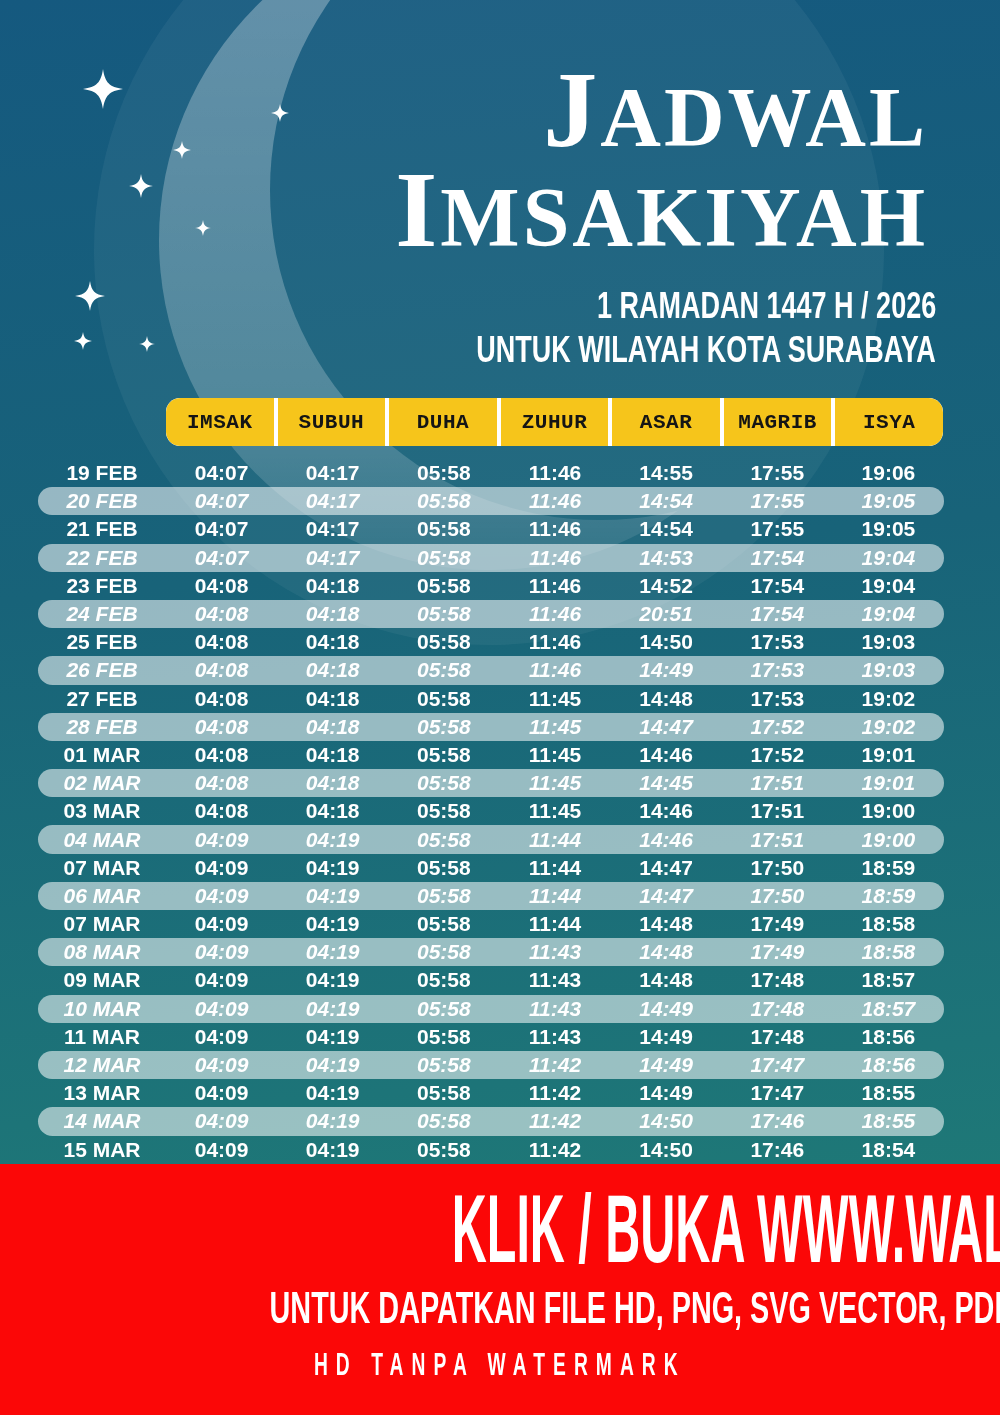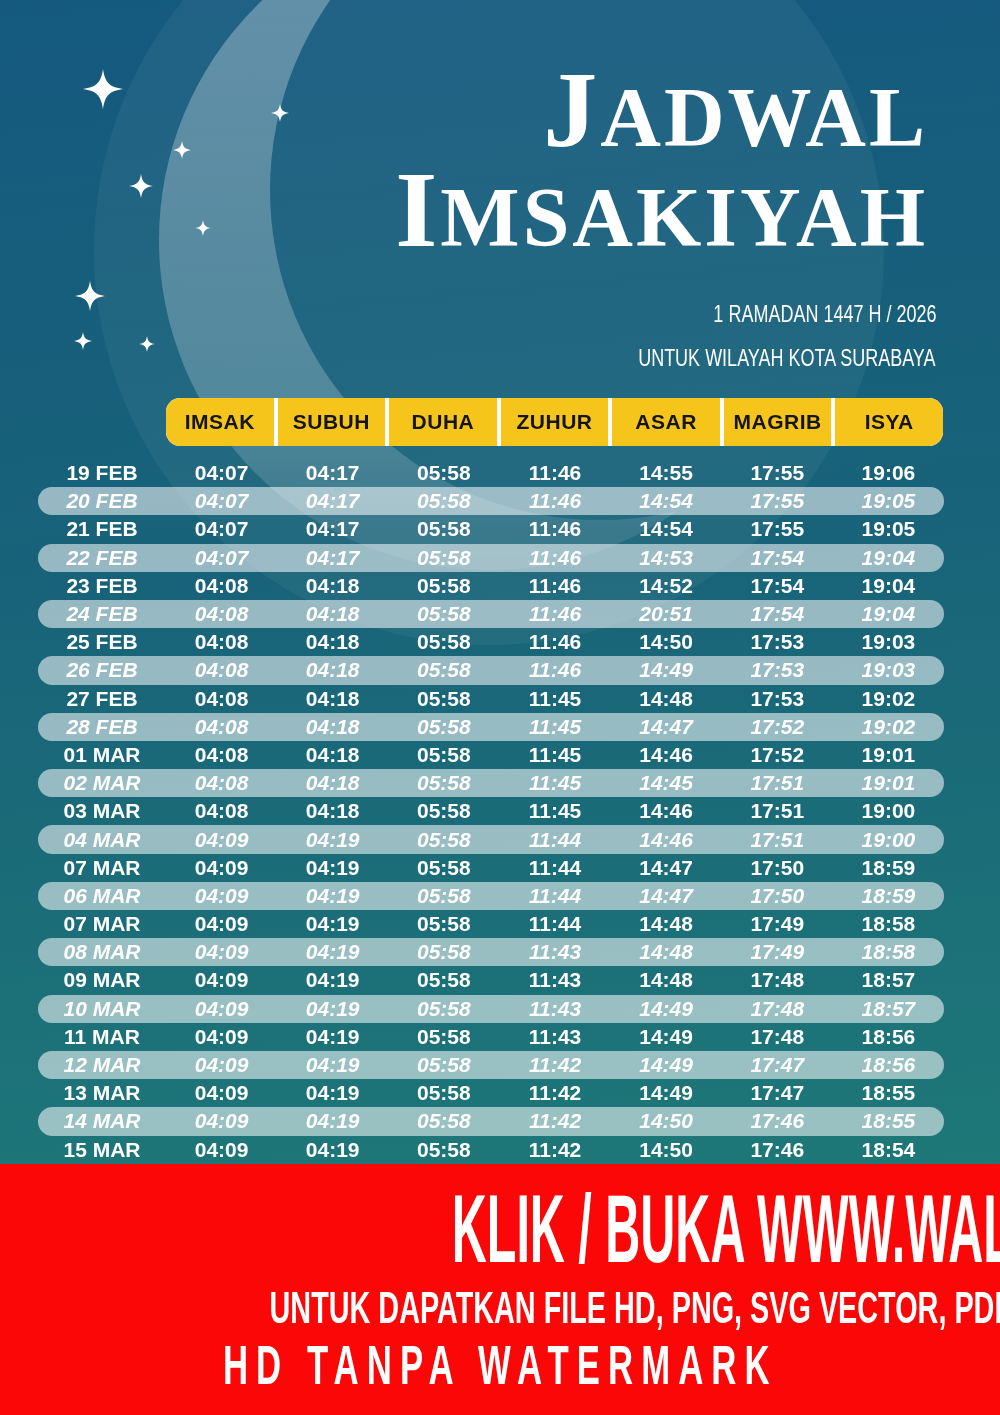--- a/index.html
+++ b/index.html
@@ -10,28 +10,28 @@
   }
   svg.decor{position:absolute;left:0;top:0;width:1000px;height:1415px;}
 
   
   .title-block{position:absolute;top:56px;right:64px;text-align:right;color:#fff;}
   .title-line{
     display:block;font-family:"Liberation Serif","DejaVu Serif",serif;
     font-weight:700;font-size:84px;line-height:92px;letter-spacing:3px;
   }
   .title-line .cap{font-size:108px;}
-  .subtitle{margin-top:28px;font-weight:400;font-size:24px;line-height:44px;color:#fff;}
+  .subtitle{margin-top:20px;font-weight:700;font-size:36px;line-height:44px;color:#fff;}
   .subtitle .cond{display:inline-block;transform:scaleX(0.75);transform-origin:right center;white-space:nowrap;}
 
   
   .thead{
     position:absolute;top:398px;left:166px;width:777px;height:48px;
     display:grid;grid-template-columns:repeat(7,1fr);gap:4px;
-    background:#fff;border-radius:14px;overflow:hidden;
+    background:#fff;border-radius:14px;overflow:hidden;font-family:Liberation Mono, monospace;
   }
   .hcell{
     background:#f6c51b;display:flex;align-items:center;justify-content:center;
     font-weight:700;font-size:21px;color:#151515;letter-spacing:0.5px;
   }
   .hcell:first-child{border-radius:14px 0 0 14px;}
   .hcell:last-child{border-radius:0 14px 14px 0;}
 
   
   .rows{position:absolute;top:459px;left:38px;width:906px;}
@@ -41,21 +41,21 @@
 
   
   .banner{
     position:absolute;left:0;top:1164px;width:1000px;height:251px;
     background:#fb0707;color:#fff;text-align:center;overflow:hidden;
   }
   .banner .b1{margin-top:18px;font-size:97px;line-height:94px;font-weight:700;white-space:nowrap;}
   .banner .b1 .cond{display:inline-block;transform:scaleX(0.50);transform-origin:center;}
   .banner .b2{margin-top:8px;font-size:45px;line-height:48px;font-weight:700;white-space:nowrap;}
   .banner .b2 .cond{display:inline-block;transform:scaleX(0.64);transform-origin:center;}
-  .banner .b3{margin-top:8px;font-size:56px;line-height:50px;font-weight:700;white-space:nowrap;}
+  .banner .b3{margin-top:8px;font-size:31px;line-height:50px;font-weight:700;white-space:nowrap;}
   .banner .b3 .cond{display:inline-block;transform:scaleX(0.62);transform-origin:center;letter-spacing:13px;}
 </style>
 </head>
 <body>
 
 <div class="poster">
 
   <svg class="decor" viewBox="0 0 1000 1415" aria-hidden="true">
     <defs>
       <linearGradient id="cresFade" x1="0" y1="0" x2="0" y2="1">

